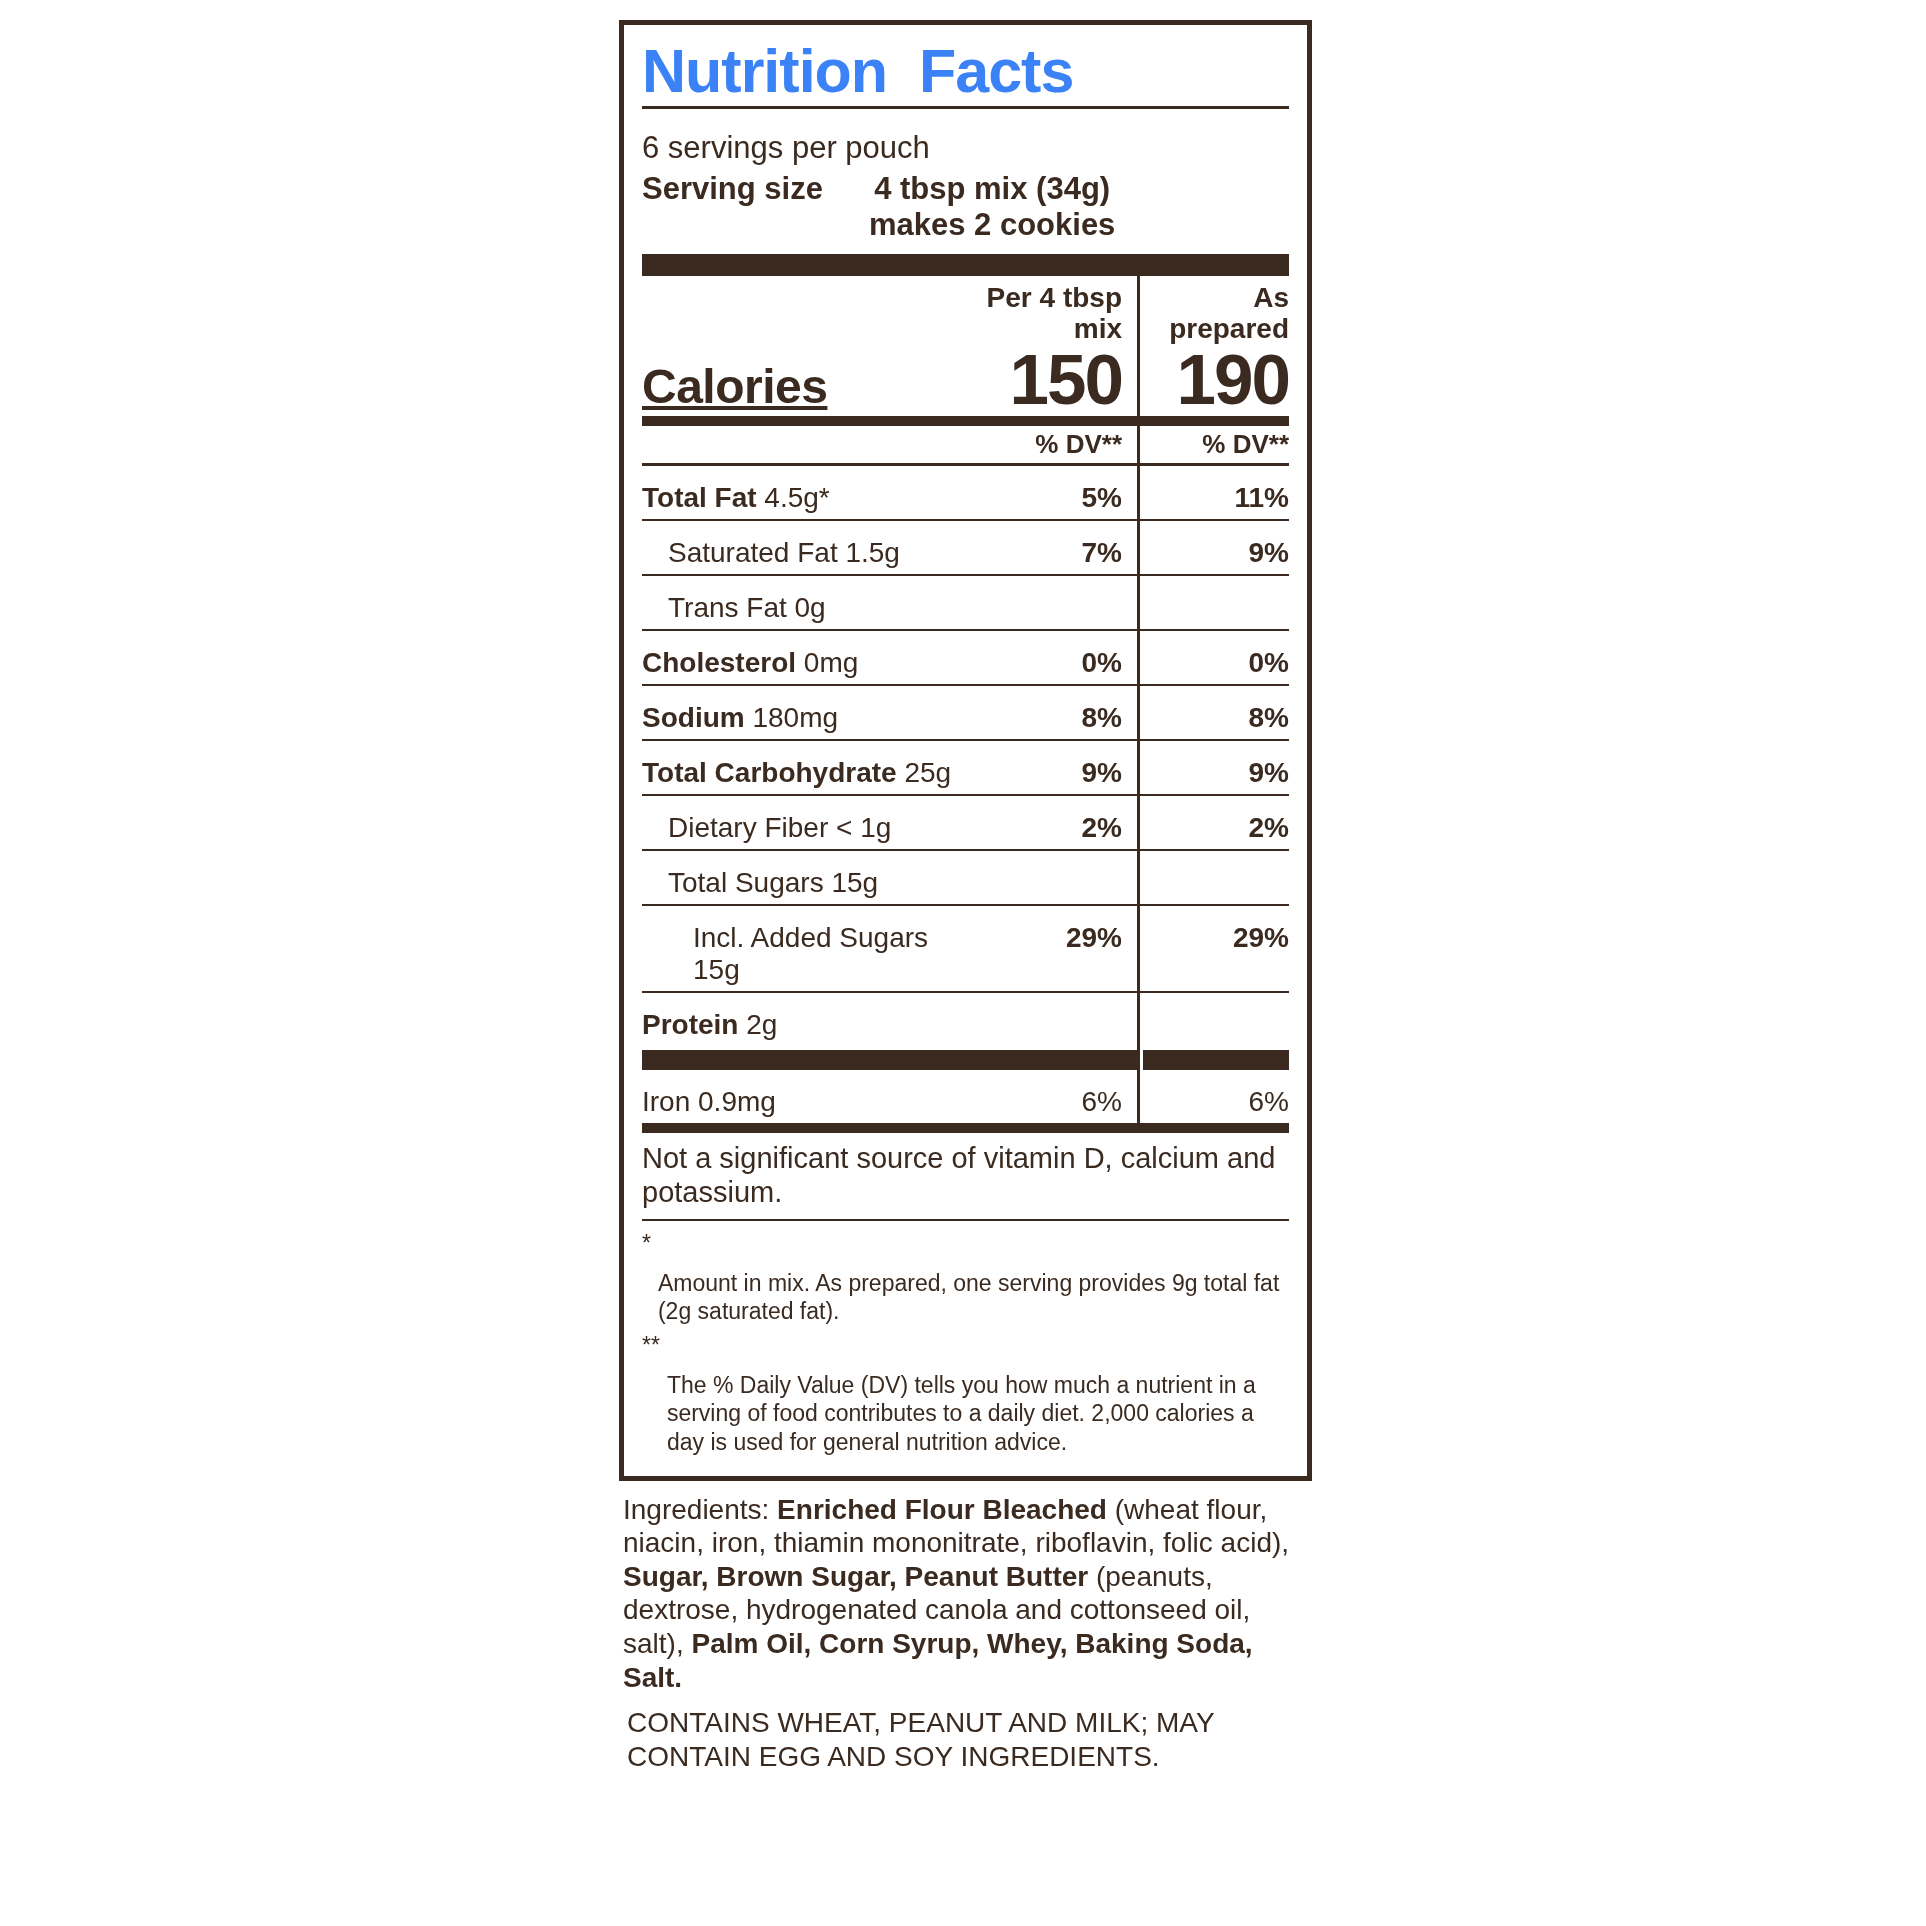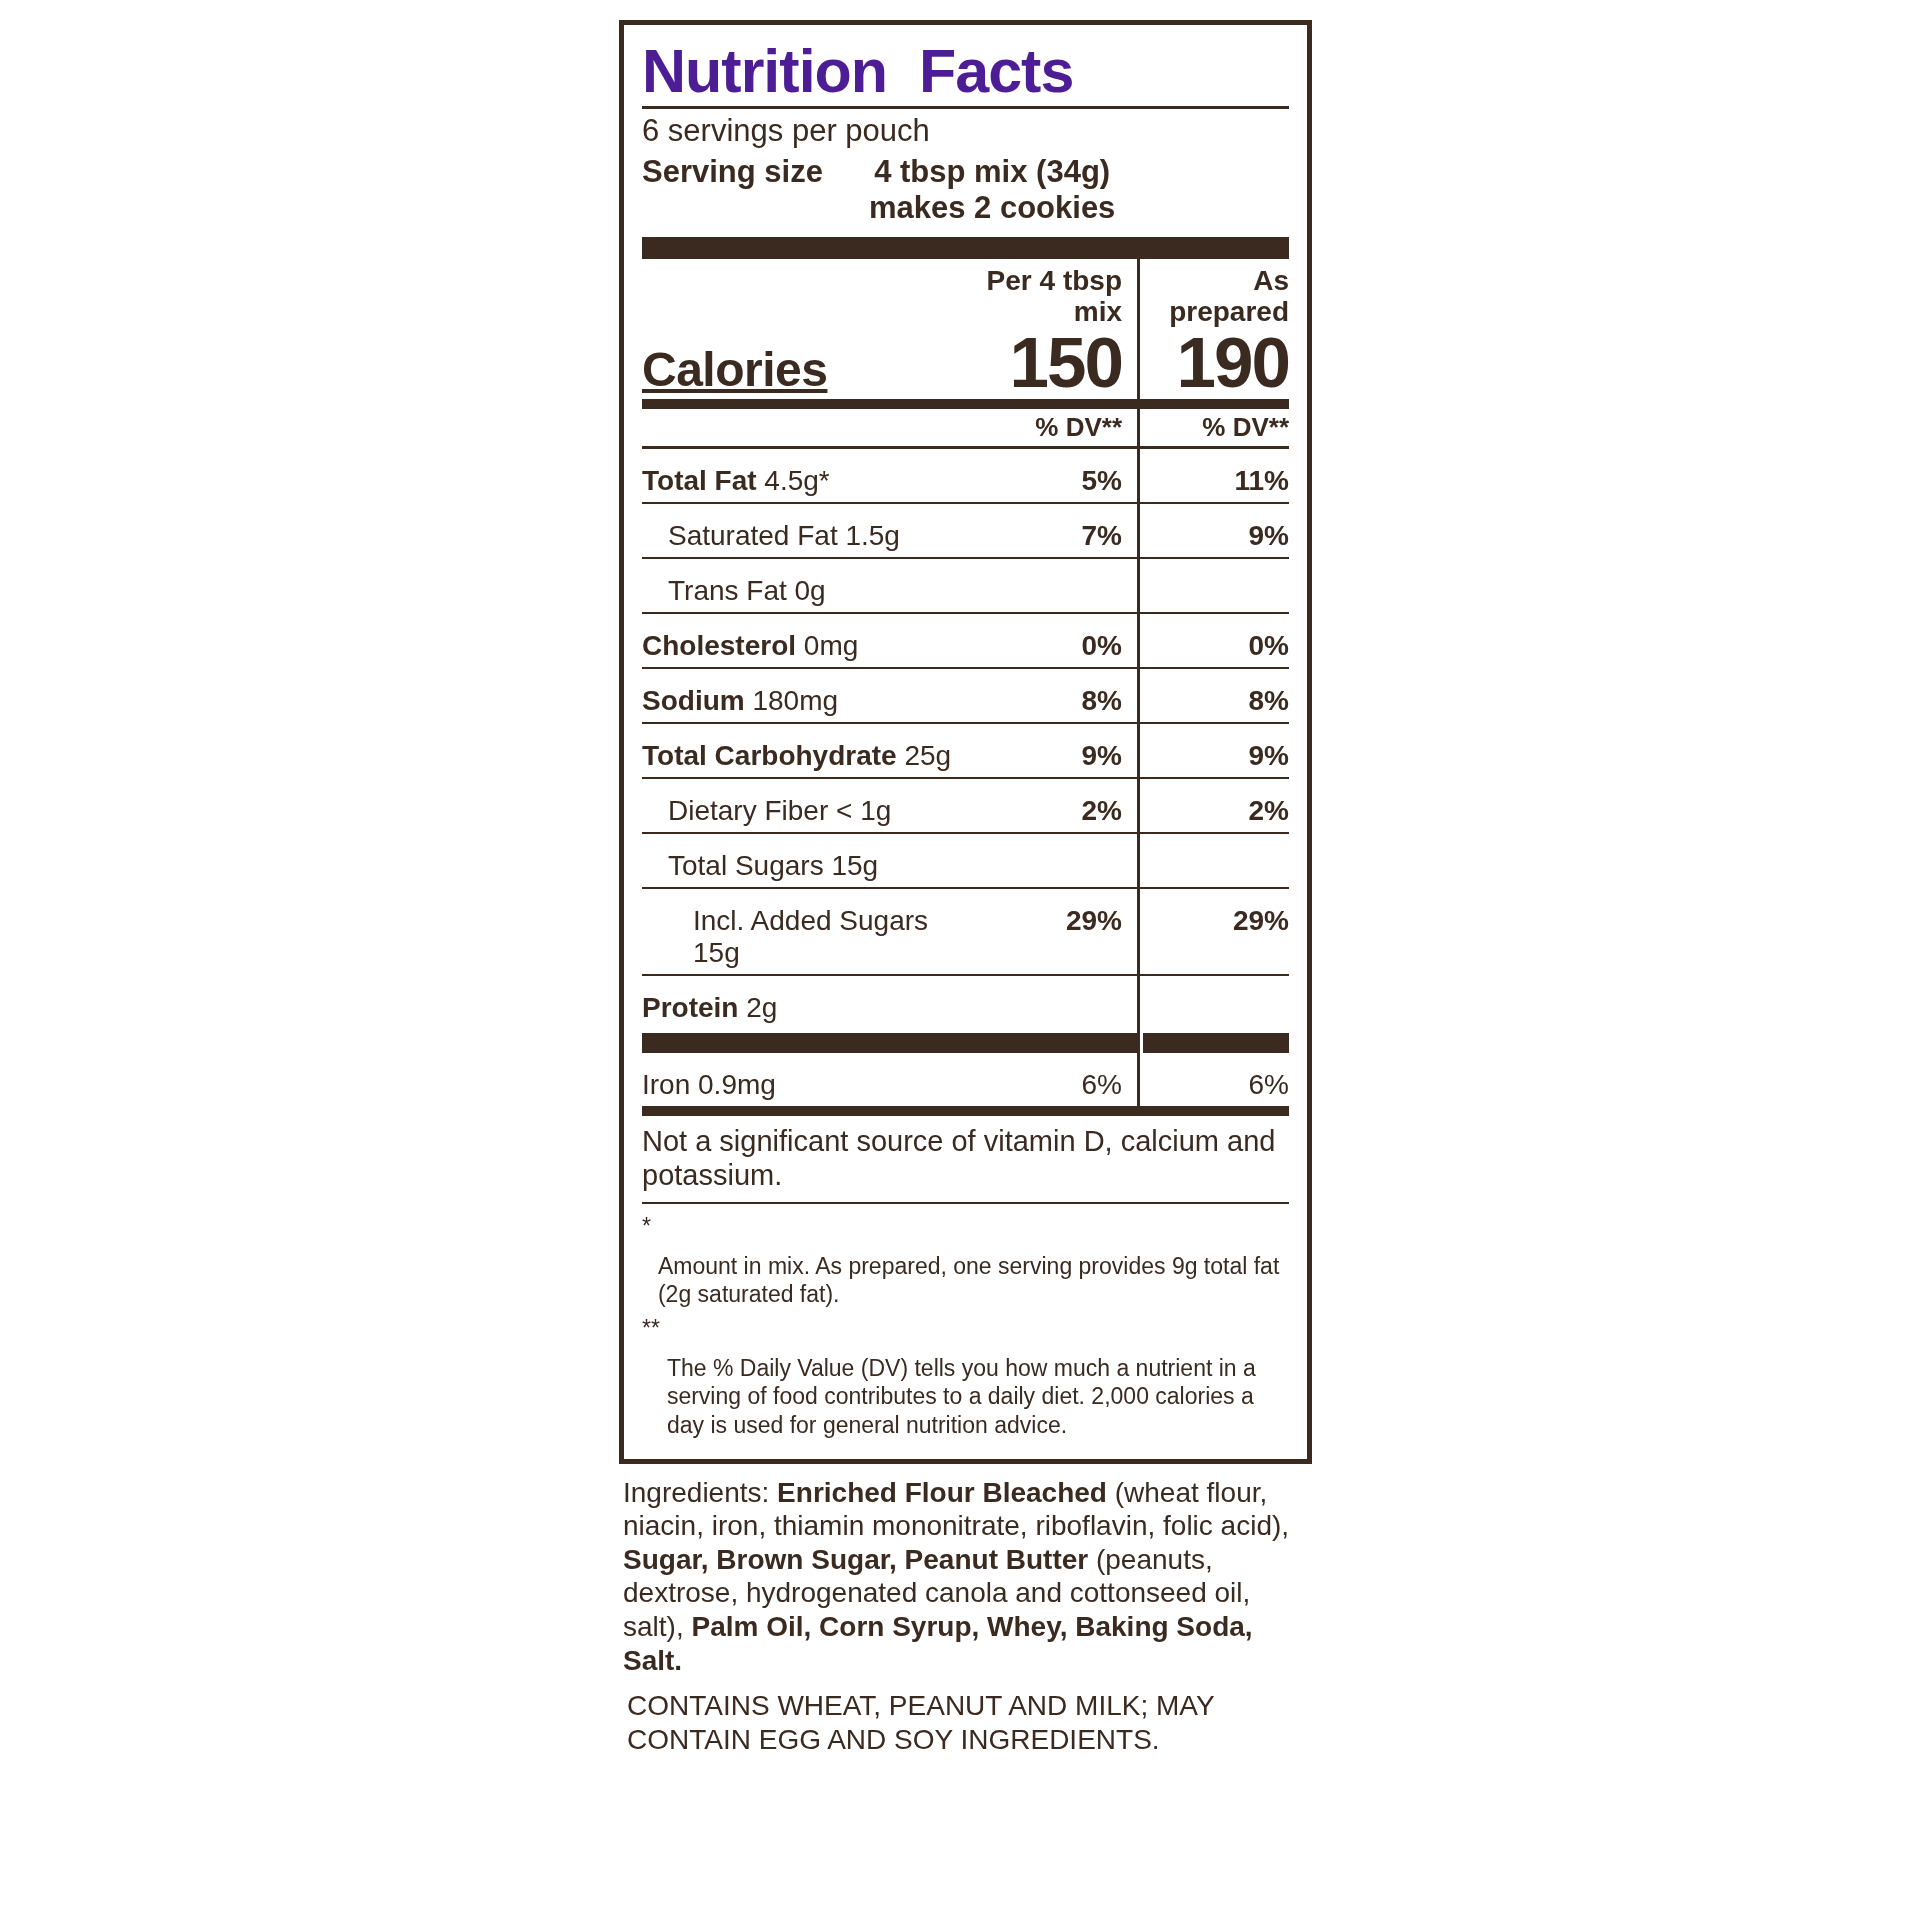--- a/index.html
+++ b/index.html
@@ -34,26 +34,26 @@
     background: #fff;
   }
   .nf-title {
     font-family: "Liberation Sans", sans-serif;
     font-weight: bold;
     font-size: 61px;
     letter-spacing: -1px;
     line-height: 1.0;
     padding: 8px 0 4px 0;
     white-space: pre;
-    color: #4c1d95;
+    color: #3b82f6;
   }
   .servings {
     font-size: 31px;
     line-height: 1.18;
-    padding-top: 4px;
+    padding-top: 21px;
     color: #3a2a20;
   }
   .serving-size-row {
     display: flex;
     font-size: 31px;
     line-height: 1.18;
     padding-top: 4px;
   }
   .serving-size-label {
     font-weight: bold;

